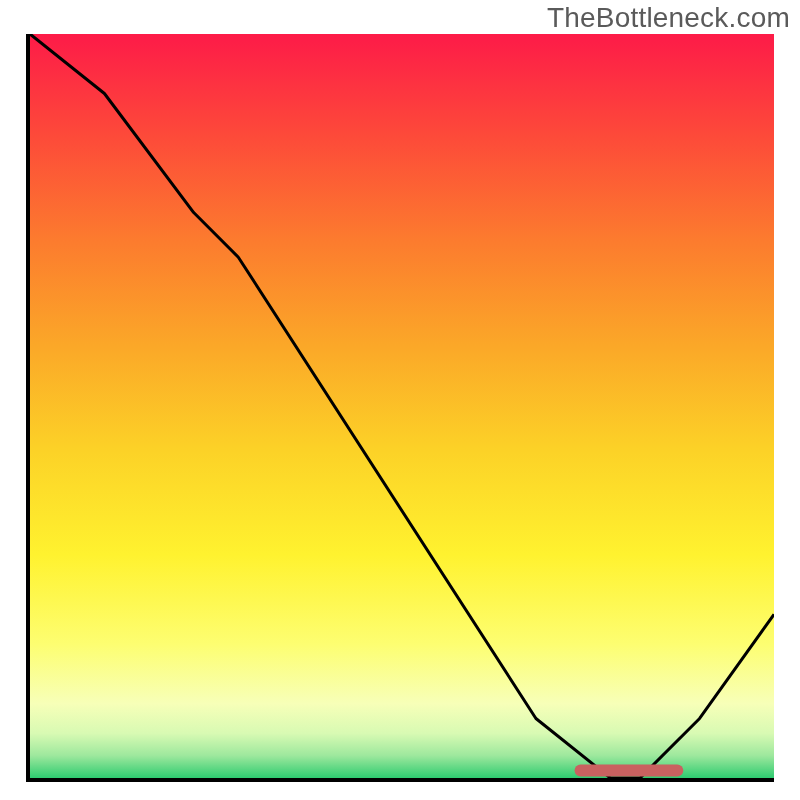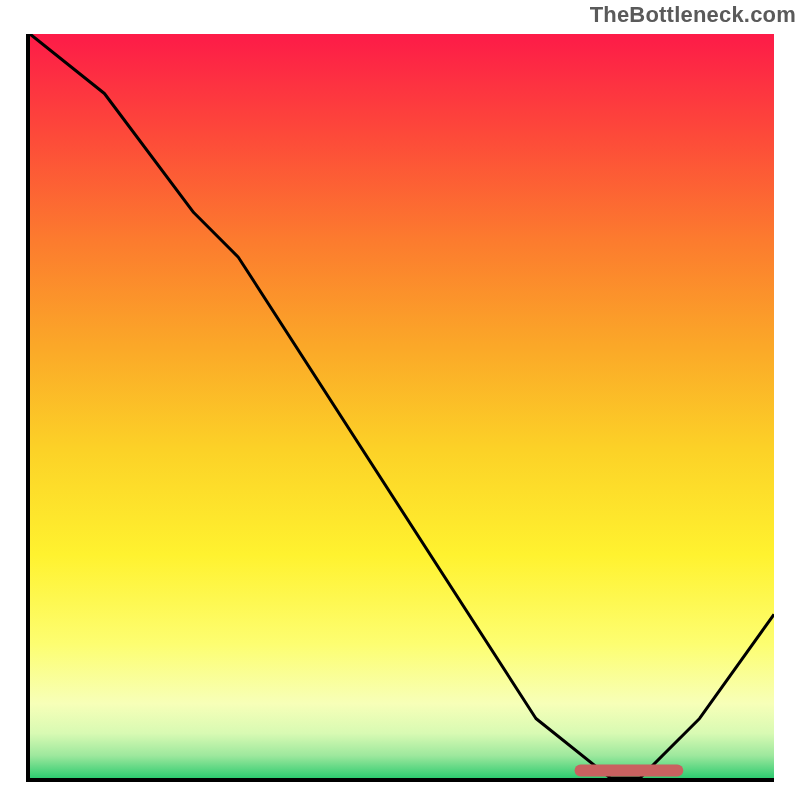--- a/index.html
+++ b/index.html
@@ -12,23 +12,23 @@
     overflow: hidden;
   }
   .page {
     position: relative;
     width: 800px;
     height: 800px;
   }
   .watermark {
     position: absolute;
     top: 2px;
-    right: 4px;
-    font-size: 22px;
-    font-weight: 700;
+    right: 10px;
+    font-size: 28px;
+    font-weight: 400;
     color: #5a5a5a;
     letter-spacing: 0.2px;
   }
   .plot-frame {
     position: absolute;
     left: 20px;
     top: 28px;
     width: 760px;
     height: 760px;
     background: #ffffff;

